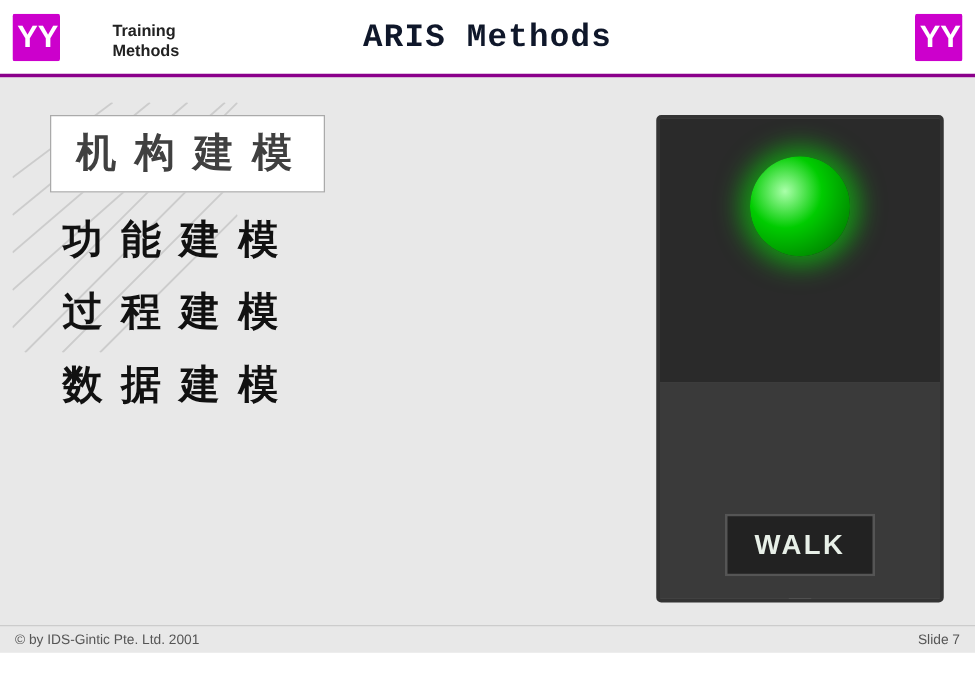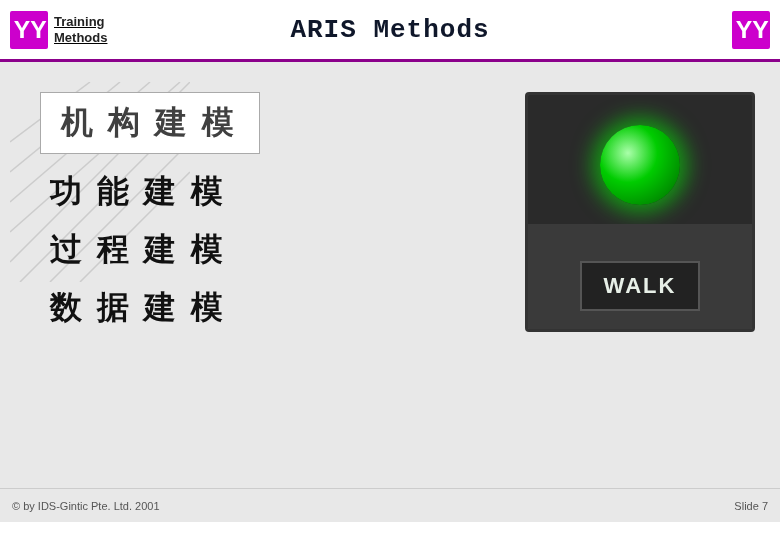--- a/index.html
+++ b/index.html
@@ -16,24 +16,23 @@
       display: flex;
       align-items: center;
       justify-content: space-between;
       background: #fff;
       border-bottom: 3px solid #8B008B;
       height: 62px;
       padding: 0 10px;
     }
     .header-left, .header-right {
       display: flex;
-      align-items: center;
+      align-items: flex-end;
       gap: 6px;
       min-width: 160px;
-      text-decoration: underline;
     }
     .header-right {
       justify-content: flex-end;
     }
     .logo-icon {
       width: 38px;
       height: 38px;
       flex-shrink: 0;
     }
     .header-title-text {
@@ -54,20 +53,21 @@
       font-weight: bold;
       color: #222;
     }
     .company-name-line2 {
       font-size: 12px;
       color: #222;
     }
     .training-center-block {
       text-align: left;
       line-height: 1.2;
+      margin-left: 36px;
     }
     .training-label {
       font-size: 13px;
       font-weight: bold;
       color: #222;
     }
 
     
     .main {
       display: flex;
@@ -136,21 +136,21 @@
       width: 270px;
       padding: 30px 20px 20px 10px;
       display: flex;
       align-items: flex-start;
       justify-content: center;
     }
 
     
     .traffic-light-img {
       width: 230px;
-      height: 240px;
+      height: 390px;
       background: #555;
       border: 3px solid #333;
       border-radius: 4px;
       position: relative;
       overflow: hidden;
       display: flex;
       flex-direction: column;
       align-items: center;
       justify-content: space-between;
     }
@@ -216,21 +216,21 @@
       letter-spacing: 2px;
     }
 
     
     .footer {
       display: flex;
       align-items: center;
       justify-content: space-between;
       background: #e8e8e8;
       border-top: 1px solid #ccc;
-      height: 34px;
+      height: 22px;
       padding: 0 12px;
       font-size: 11px;
       color: #555;
       position: absolute;
       bottom: 0;
       left: 0;
       right: 0;
     }
   </style>
 </head>

